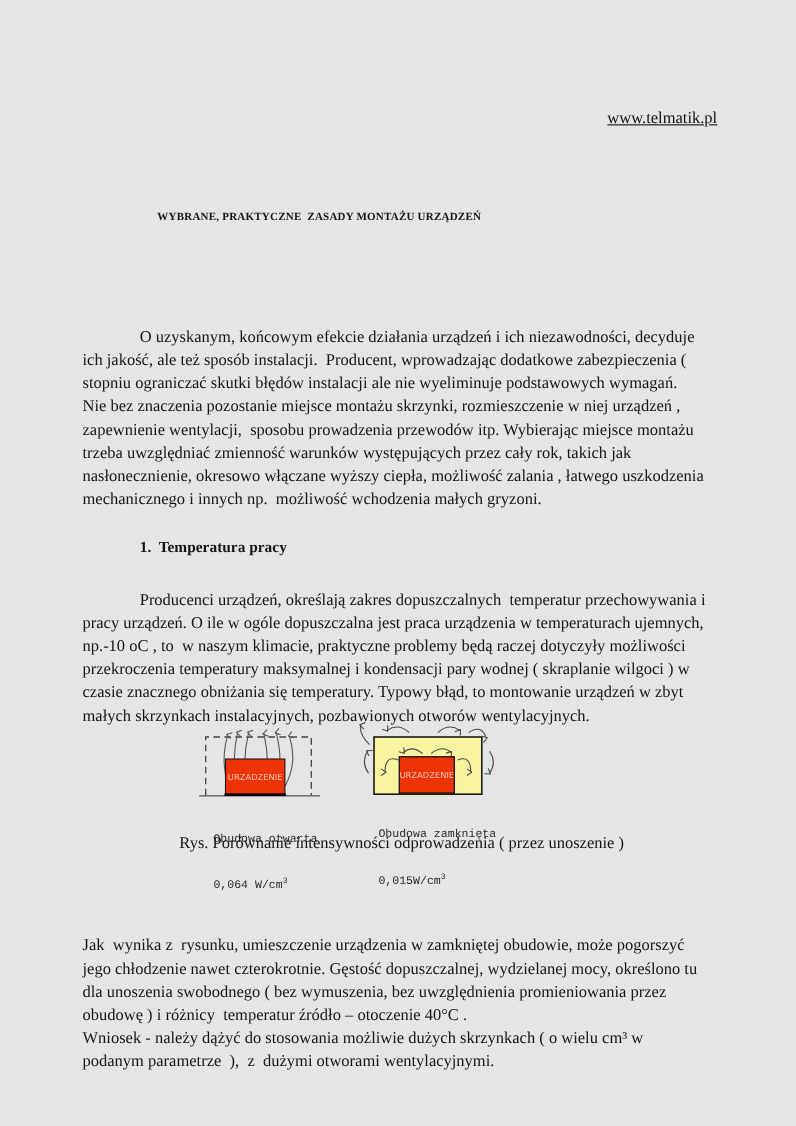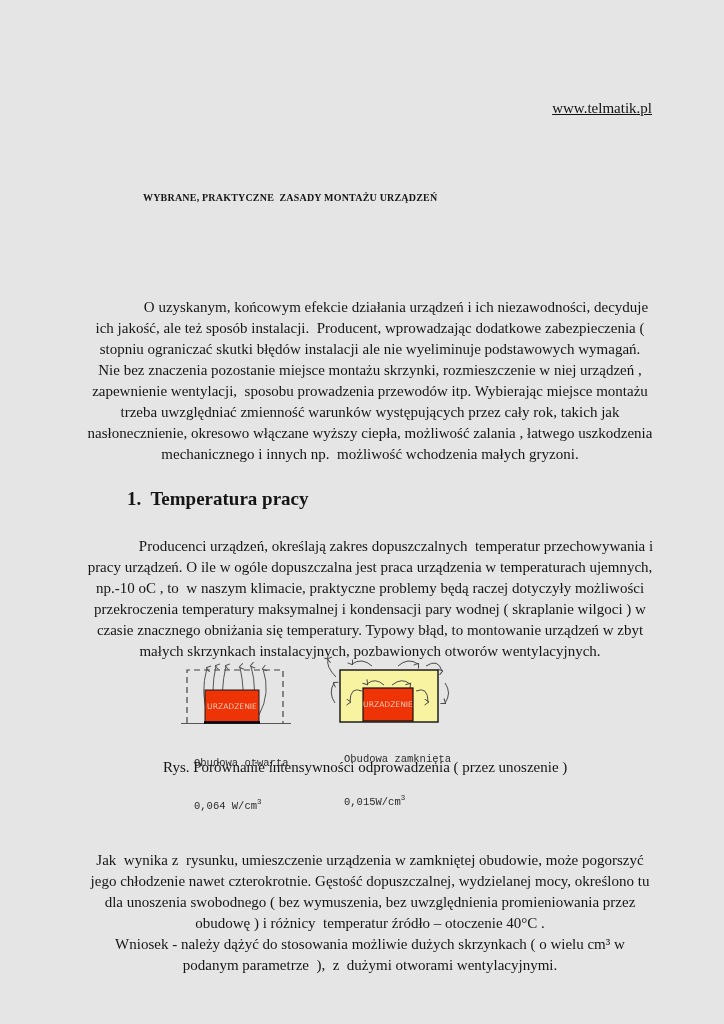--- a/index.html
+++ b/index.html
@@ -17,22 +17,22 @@
   .bold { font-weight: bold; }
   .header-link {
     top: 98px; right: 72px;
     font-size: 15px;
     text-decoration: underline;
     color: #111111;
     white-space: pre;
   }
   .doc-title { top: 187px; left: 127px; font-size: 10px; white-space: pre; letter-spacing: 0.2px; margin-left: 16px; }
   .section-heading { top: 253px; left: 127px; font-size: 15.5px; white-space: pre; letter-spacing: 0.2px; }
-  .sub-heading { top: 488px; left: 127px; font-size: 19px; white-space: pre; }
-  .para { left: 75px; width: 590px; text-align: center; }
+  .sub-heading { top: 488px; left: 127px; font-size: 14px; white-space: pre; }
+  .para { left: 75px; width: 590px; }
   .para .line { white-space: pre; }
   .para.indented .line.first { padding-left: 52px; }
   .para1 { top: 297px; }
   .para2 { top: 536px; }
   .para3 { top: 850px; }
   .fig-caption { top: 757px; left: 163px; width: 470px; }
   .fig-caption .line { white-space: pre; }
   .diagram-caption {
     font-family: Liberation Mono, monospace;
     font-size: 10.5px;

